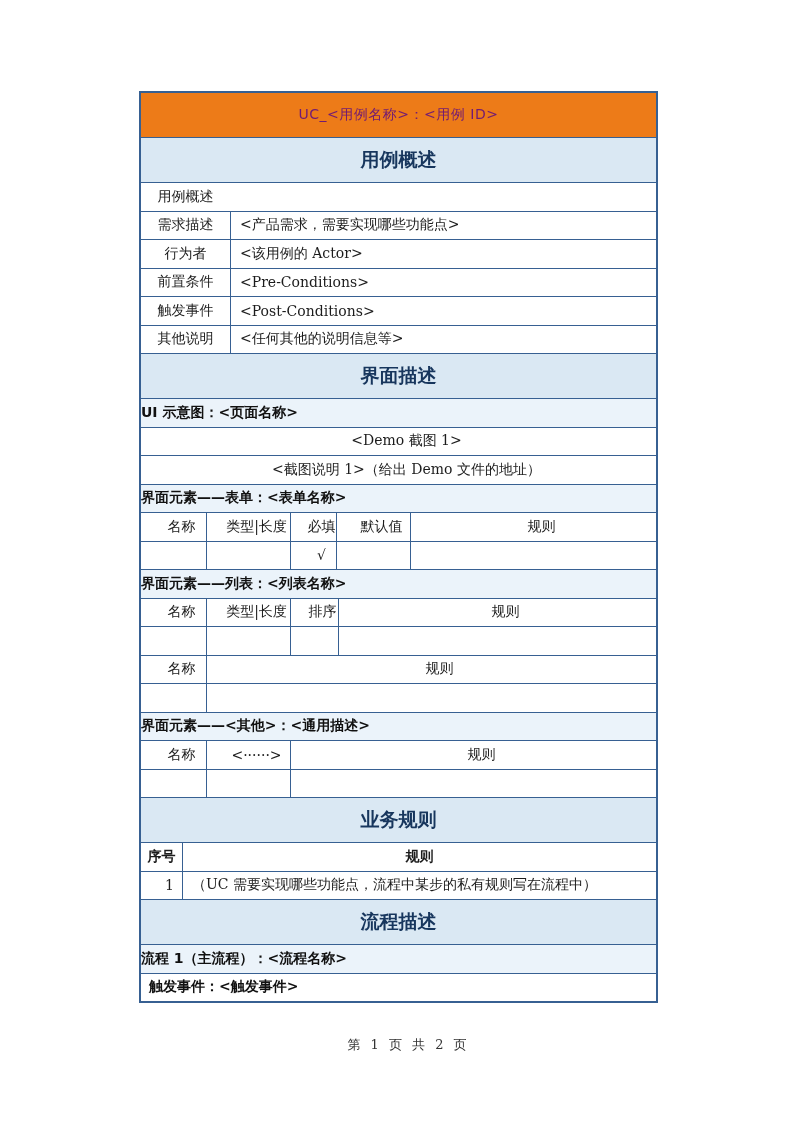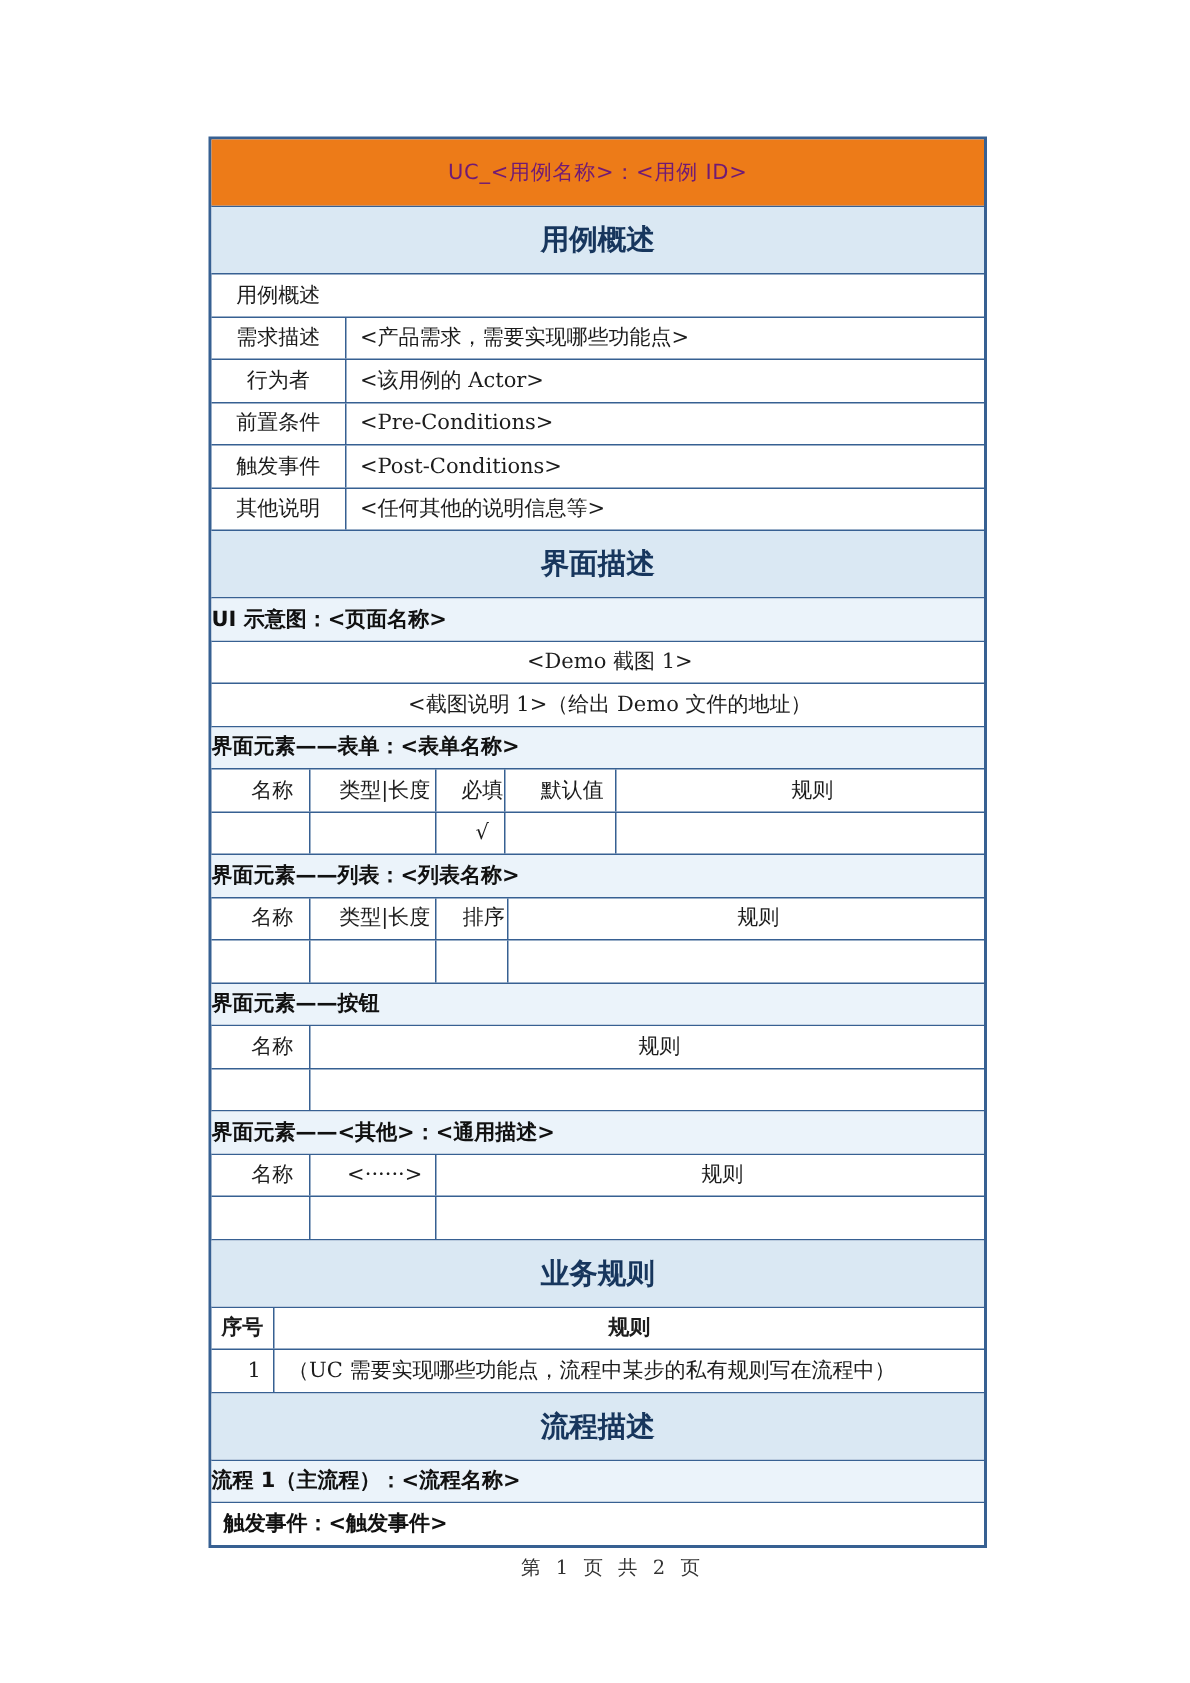--- a/index.html
+++ b/index.html
@@ -136,23 +136,20 @@
     <div class="c fill ctr">规则</div>
   </div>
   <div class="row h-row">
     <div class="c w-name ctr"></div>
     <div class="c w-type ctr"></div>
     <div class="c w-sort ctr"></div>
     <div class="c fill ctr"></div>
   </div>
 
   <div class="row h-row">
-    <div class="c fill sect">界面元素——按钮</div>
-  </div>
-  <div class="row h-row">
     <div class="c w-name ctr">名称</div>
     <div class="c fill ctr">规则</div>
   </div>
   <div class="row h-row">
     <div class="c w-name ctr"></div>
     <div class="c fill ctr"></div>
   </div>
 
   <div class="row h-row">
     <div class="c fill sect">界面元素——&lt;其他&gt;：&lt;通用描述&gt;</div>

